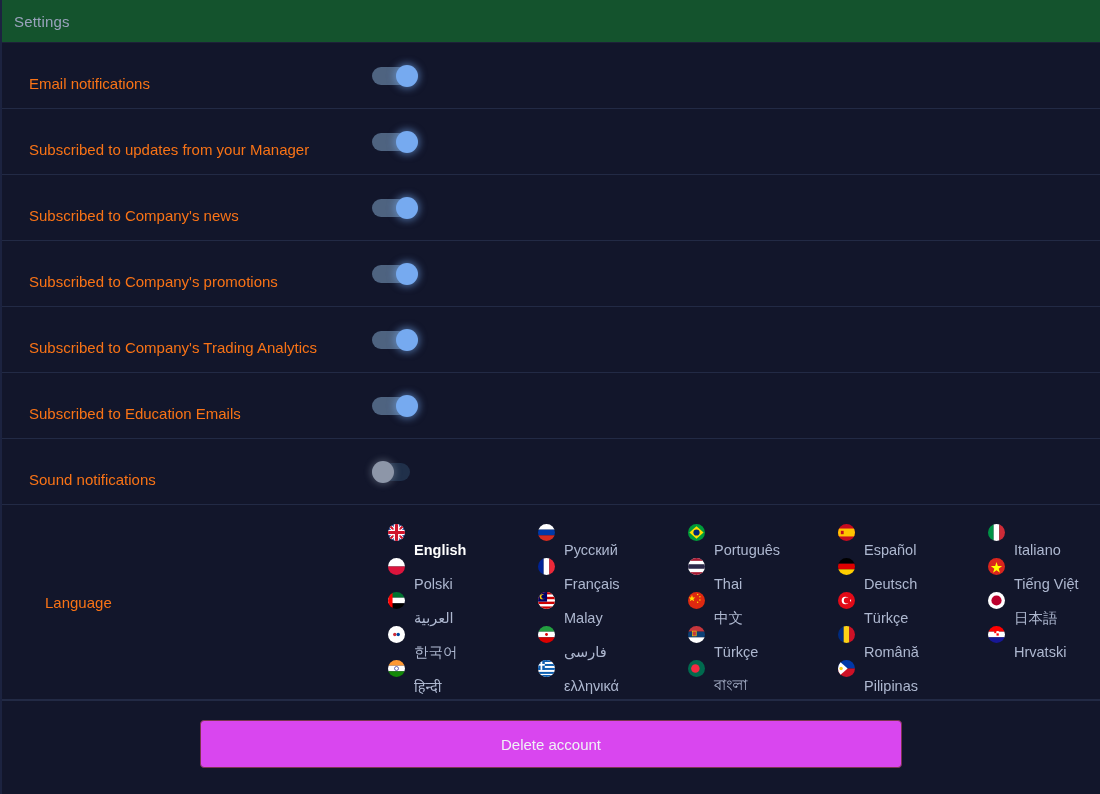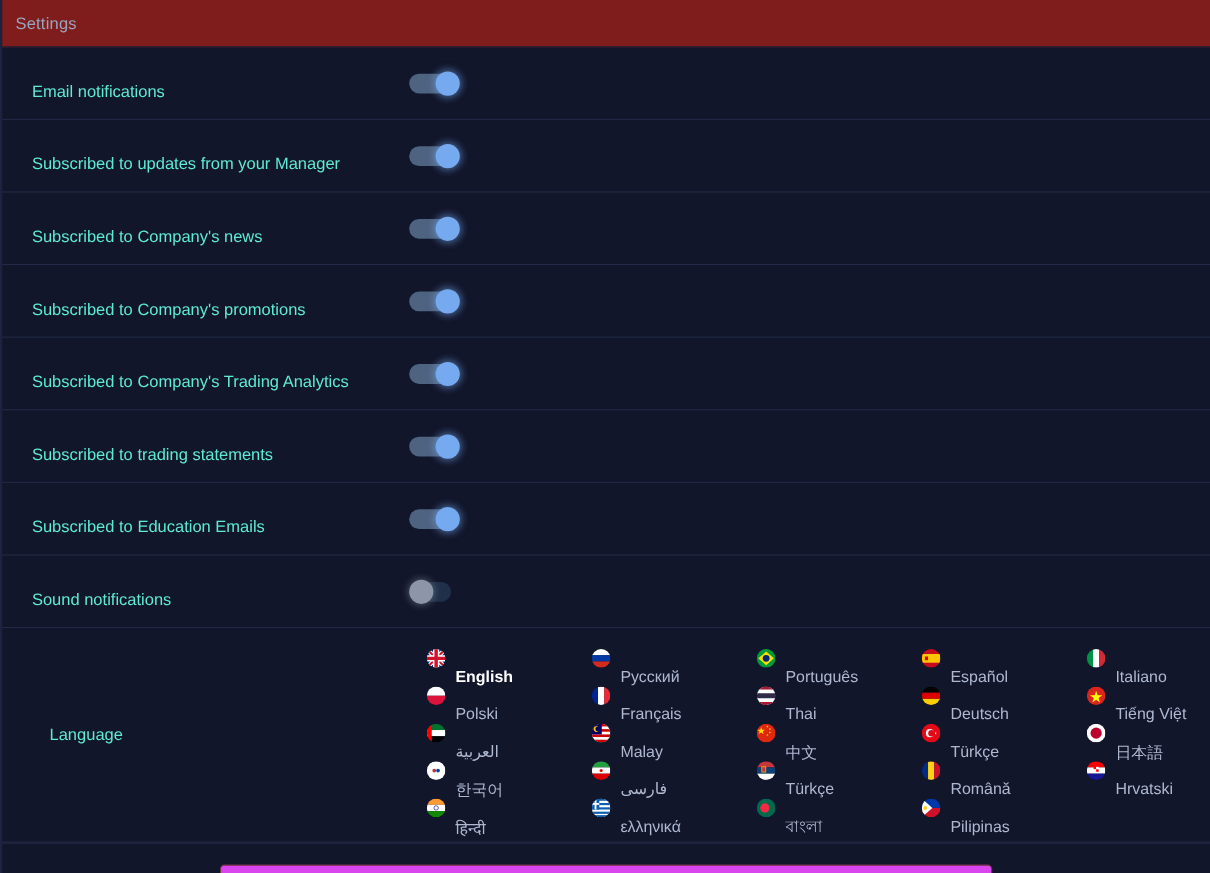--- a/index.html
+++ b/index.html
@@ -18,21 +18,21 @@
     position: relative;
     width: 1100px;
     height: 794px;
     border-left: 2px solid #1c2340;
     background: #12162b;
   }
 
   
   .header {
     height: 43px;
-    background: #7f1d1d;
+    background: #14532d;
     display: flex;
     align-items: center;
     padding-left: 12px;
     border-bottom: 1px solid #1d2138;
   }
   .header-title {
     font-size: 15px;
     color: #9aa3bd;
     letter-spacing: .2px;
   }
@@ -44,21 +44,21 @@
     align-items: center;
     border-bottom: 1px solid #222a45;
     padding: 0 0 0 27px;
     min-height: 50px;
   }
   .row-label {
     width: 343px;
     flex: 0 0 343px;
     font-size: 15px;
     line-height: 21px;
-    color: #5eead4;
+    color: #f97316;
     padding: 30px 40px 14px 0;
   }
   .row-control {
     flex: 1;
     display: flex;
     align-items: center;
   }
 
   
   .toggle {
@@ -211,29 +211,20 @@
       <div class="row">
         <div class="row-label">Subscribed to Company's Trading Analytics</div>
         <div class="row-control">
           <div class="toggle">
             <span class="track"></span>
             <span class="knob"></span>
           </div>
         </div>
       </div>
       <div class="row">
-        <div class="row-label">Subscribed to trading statements</div>
-        <div class="row-control">
-          <div class="toggle">
-            <span class="track"></span>
-            <span class="knob"></span>
-          </div>
-        </div>
-      </div>
-      <div class="row">
         <div class="row-label">Subscribed to Education Emails</div>
         <div class="row-control">
           <div class="toggle">
             <span class="track"></span>
             <span class="knob"></span>
           </div>
         </div>
       </div>
       <div class="row">
         <div class="row-label">Sound notifications</div>

